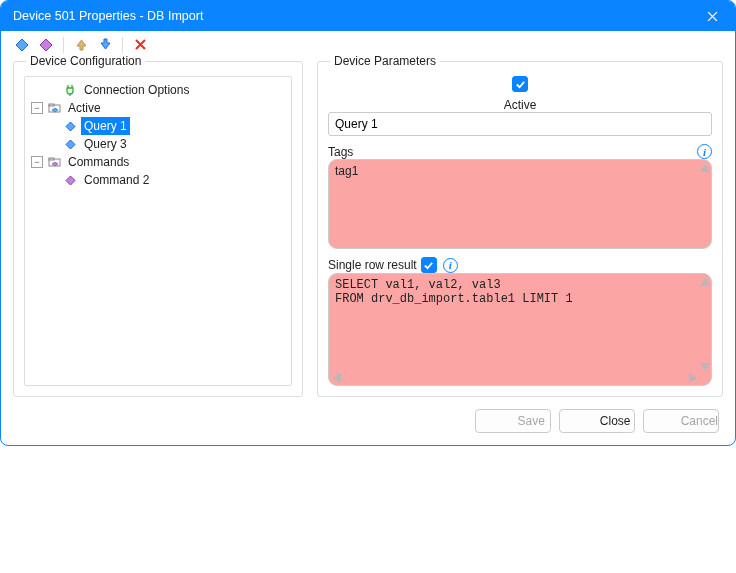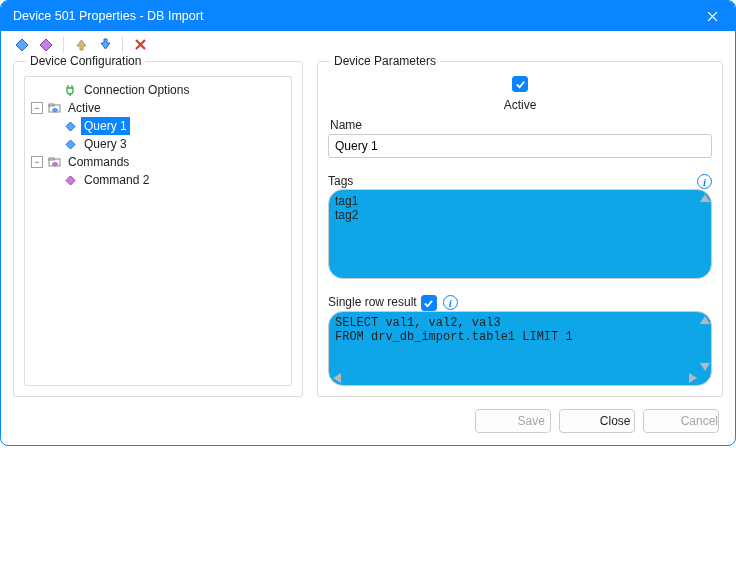--- a/index.html
+++ b/index.html
@@ -142,25 +142,25 @@
   .textbox {
     border: 1px solid #ccc;
     border-radius: 3px;
     padding: 4px 6px;
     font-size: 12px;
     width: 100%;
     outline: none;
   }
   .listbox {
     border: 1px solid #ccc;
-    border-radius: 15px;
+    border-radius: 9px;
     padding: 4px 6px;
     font-size: 12px;
     overflow: auto;
-    background: #0ea5e9;
+    background: #fca5a5;
     position: relative;
   }
   .listbox.tags { height: 90px; }
   .listbox.sql {
     flex: 1;
     font-family: Consolas, "Courier New", monospace;
     font-size: 12px;
     white-space: pre;
     min-height: 60px;
   }
@@ -190,22 +190,22 @@
   }
   .scroll-ghost-right2 {
     position: absolute;
     right: 14px; bottom: 2px;
     width: 0; height: 0;
     border-top: 5px solid transparent;
     border-bottom: 5px solid transparent;
     border-left: 8px solid #b8b8b8;
   }
   .section-header {
-    display: flex; 
-    margin-top: 16px;
+    display: flex; align-items: center;
+    margin-top: 8px;
   }
   .section-header .title { flex: 1; }
   .footer {
     display: flex;
     justify-content: flex-end;
     gap: 8px;
     padding: 8px 16px 12px 0;
   }
   .btn {
     min-width: 76px;
@@ -356,30 +356,28 @@
 
       <div class="row" style="margin-top:0;flex-direction:column;">
         <span class="check">
           <svg viewBox="0 0 12 12">
               <path d="M2 6 L5 9 L10 3" fill="none" stroke="#fff" stroke-width="2"></path>
             </svg>
         </span>
         <span>Active</span>
       </div>
 
-      <div class="field-label">Name</div>
       <input class="textbox" type="text" value="Query 1" style="">
 
       <div class="section-header">
         <span class="title">Tags</span>
         <span class="info-icon">i</span>
       </div>
       <div class="listbox tags">
         <div>tag1</div>
-        <div>tag2</div>
         <div class="scroll-ghost"></div>
       </div>
 
       <div class="section-header">
         <span style="margin-right:4px;">Single row result</span>
         <span class="check" style="margin-right:6px;">
           <svg viewBox="0 0 12 12">
               <path d="M2 6 L5 9 L10 3" fill="none" stroke="#fff" stroke-width="2"></path>
             </svg>
         </span>

